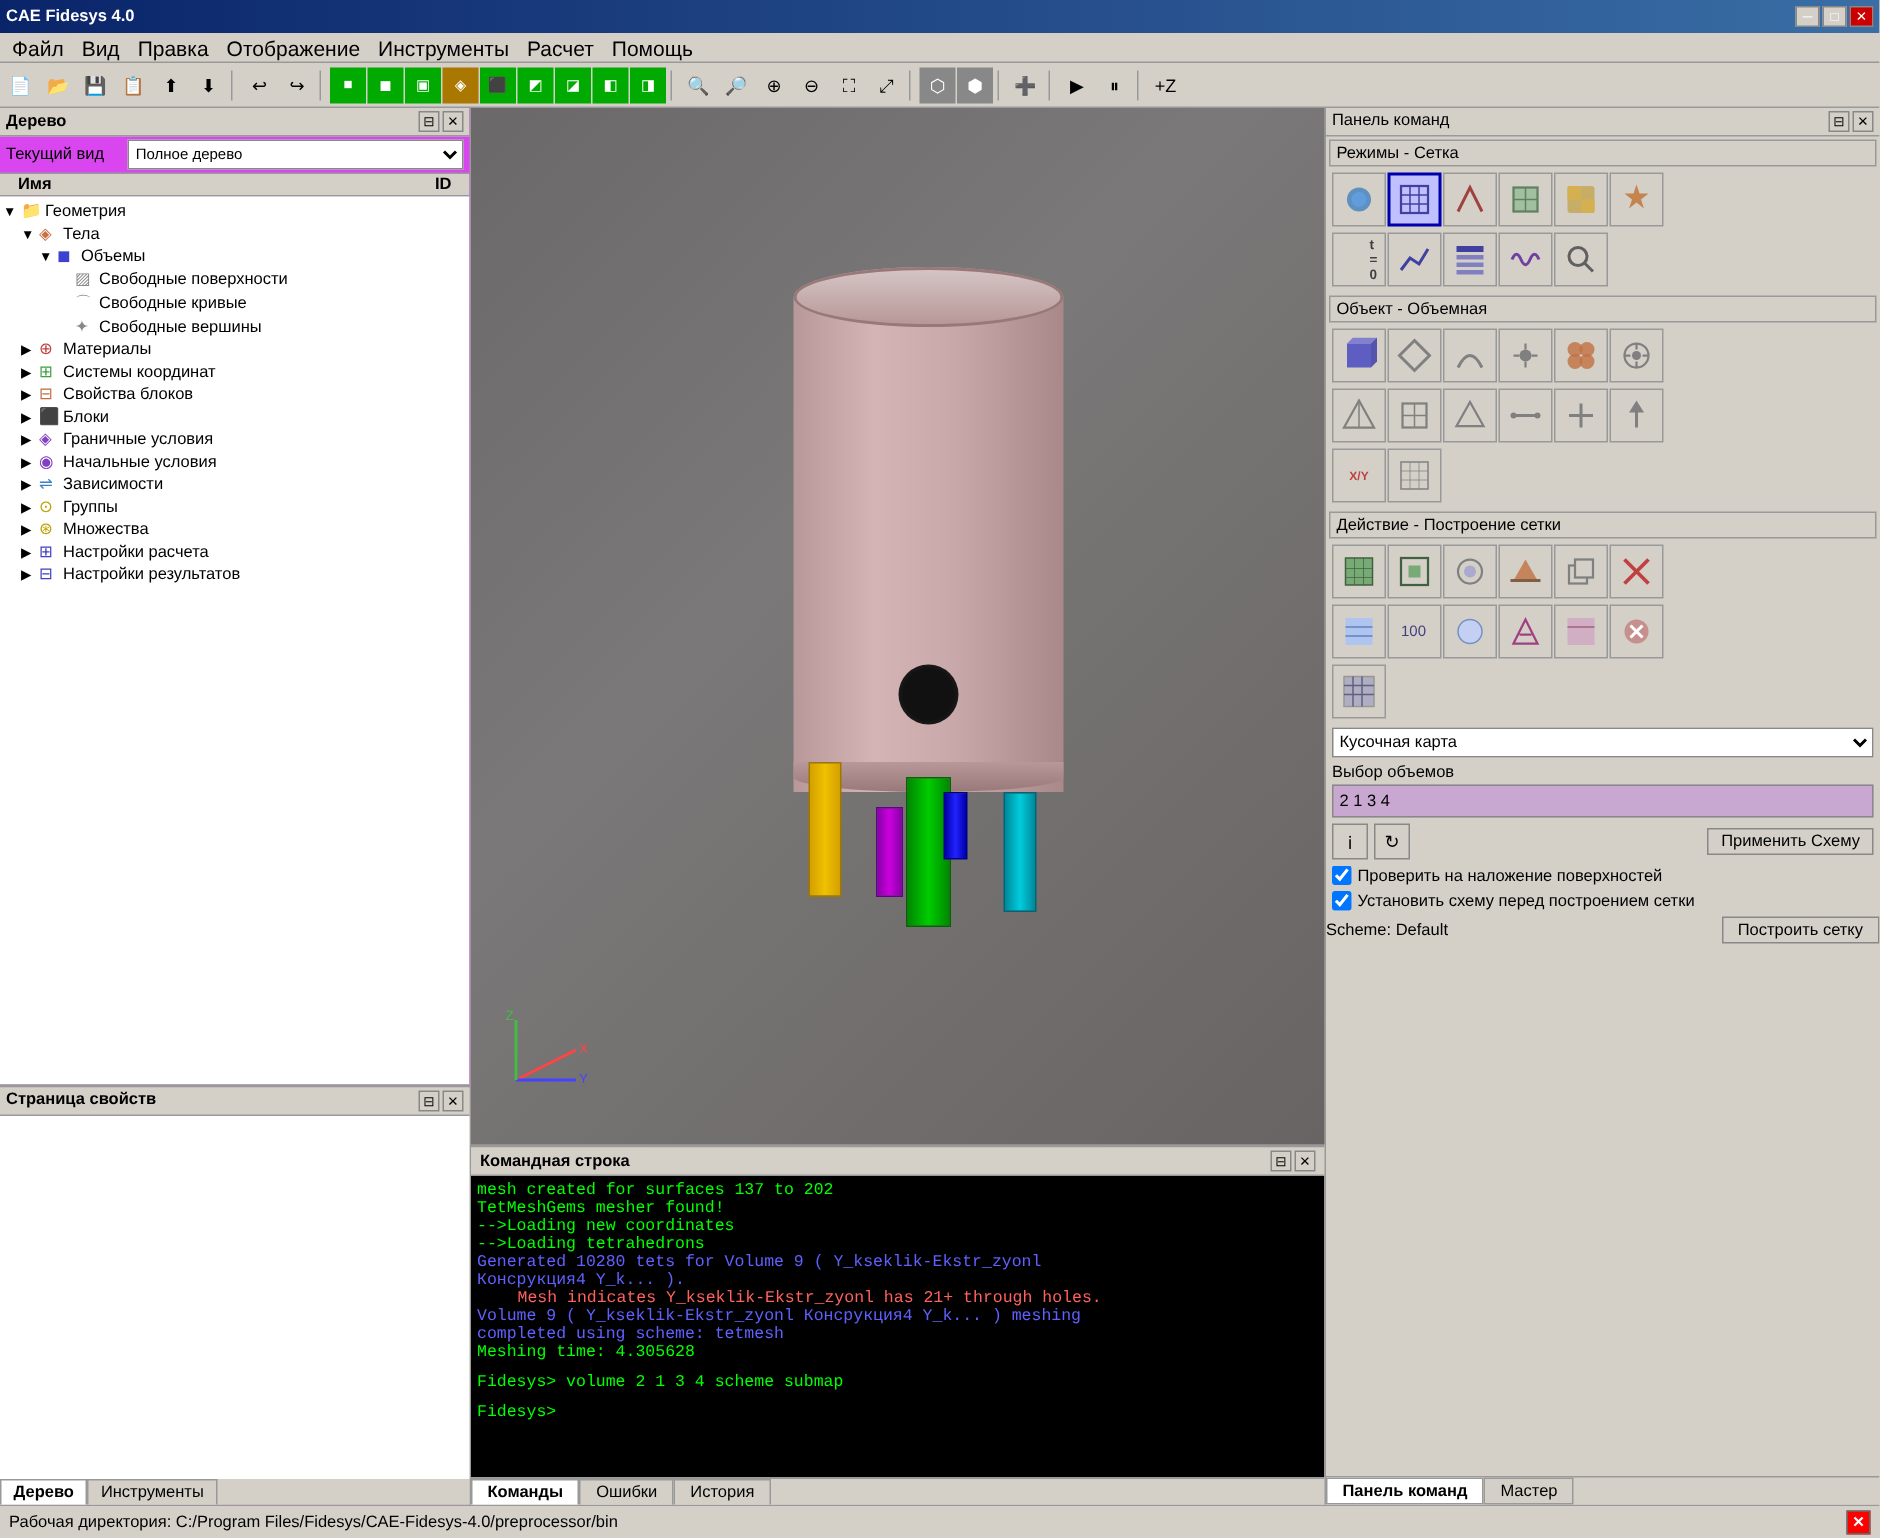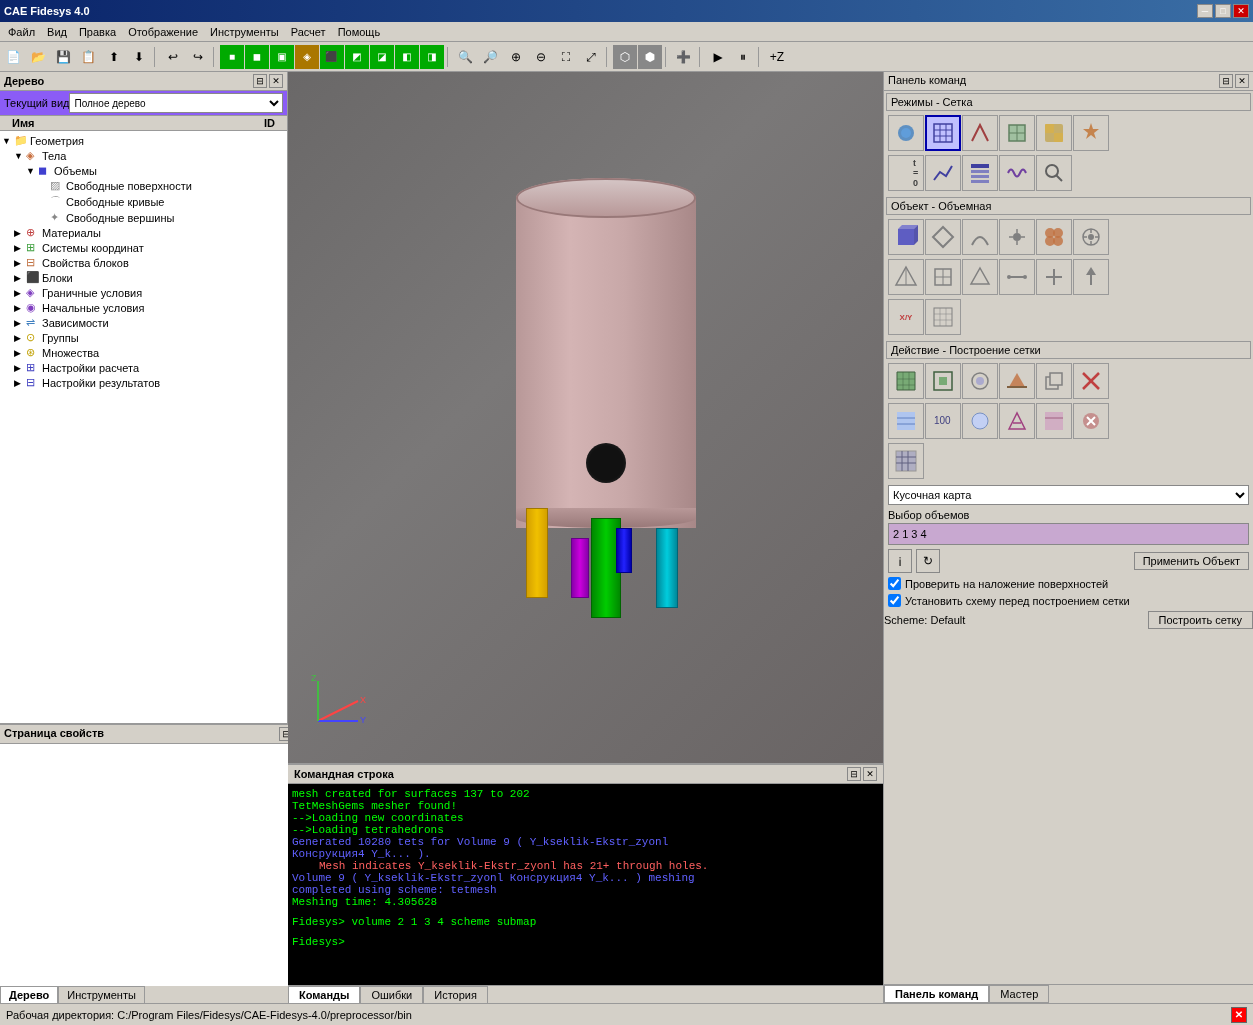--- a/index.html
+++ b/index.html
@@ -6,38 +6,38 @@
     body { width: 1253px; height: 1025px; overflow: hidden; font-family: 'Tahoma', 'Arial', sans-serif; font-size: 11px; background: #d4d0c8; }
 
     
     .title-bar { background: linear-gradient(to right, #0a246a, #3a6ea5); color: white; height: 22px; display: flex; align-items: center; justify-content: space-between; padding: 0 4px; }
     .title-bar-text { font-size: 11px; font-weight: bold; }
     .title-bar-buttons { display: flex; gap: 2px; }
     .title-btn { width: 16px; height: 14px; background: #d4d0c8; border: 1px solid #888; font-size: 9px; display: flex; align-items: center; justify-content: center; cursor: pointer; }
 
     
     .menu-bar { background: #d4d0c8; height: 20px; display: flex; align-items: center; padding: 0 2px; border-bottom: 1px solid #999; }
-    .menu-item { padding: 2px 6px; cursor: pointer; font-size: 11px; }
+    .menu-item { padding: 2px 6px; cursor: pointer; font-size: 14px; }
 
     
     .toolbar { background: #d4d0c8; height: 30px; display: flex; align-items: center; padding: 2px; border-bottom: 1px solid #999; gap: 1px; }
     .tb-btn { width: 24px; height: 24px; background: #d4d0c8; border: 1px solid transparent; cursor: pointer; display: flex; align-items: center; justify-content: center; font-size: 12px; }
     .tb-sep { width: 4px; height: 20px; border-left: 1px solid #999; margin: 0 2px; }
 
     
     .main-area { display: flex; height: calc(1025px - 22px - 20px - 30px - 22px); }
 
     
-    .left-panel { width: 288px; display: flex; flex-direction: column; background: #8b5cf6; border-right: 1px solid #999; }
+    .left-panel { width: 314px; display: flex; flex-direction: column; background: #d946ef; border-right: 1px solid #999; }
     .panel-header { background: #d4d0c8; padding: 2px 4px; display: flex; align-items: center; justify-content: space-between; border-bottom: 1px solid #999; }
     .panel-title { font-weight: bold; font-size: 11px; }
     .panel-controls { display: flex; gap: 2px; }
     .panel-ctrl-btn { width: 14px; height: 14px; background: #d4d0c8; border: 1px solid #888; font-size: 9px; display: flex; align-items: center; justify-content: center; cursor: pointer; }
 
-    .tree-view-selector { padding: 2px 4px; display: flex; align-items: center; gap: 0; border-bottom: 1px solid #999; }
+    .tree-view-selector { padding: 2px 4px; display: flex; align-items: center; gap: 16px; border-bottom: 1px solid #999; }
     .tree-view-label { font-size: 11px; }
     .tree-view-select { height: 20px; font-size: 10px; border: 1px solid #888; background: white; }
 
     .tree-header { display: flex; padding: 1px 12px; background: #d4d0c8; border-bottom: 1px solid #999; }
     .tree-col-name { flex: 1; font-size: 11px; font-weight: bold; }
     .tree-col-id { width: 40px; font-size: 11px; font-weight: bold; text-align: right; }
 
     .tree-content { flex: 1; overflow-y: auto; background: white; font-size: 11px; padding: 2px; }
     .tree-item { padding: 1px 0; cursor: pointer; display: flex; align-items: center; }
     .tree-indent { display: inline-block; }
@@ -672,21 +672,21 @@
     </div>
 
     <div style="padding:2px 4px;">
       <div class="rp-label" style="margin-bottom:2px;">Выбор объемов</div>
       <input type="text" class="rp-vol-input" value="2 1 3 4" style="">
     </div>
 
     <div class="rp-btn-row">
       <div class="rp-icon-btn">ℹ</div>
       <div class="rp-icon-btn">↻</div>
-      <button class="rp-apply-btn">Применить Объект</button>
+      <button class="rp-apply-btn">Применить Схему</button>
     </div>
 
     <div class="rp-checkbox-row">
       <input type="checkbox" checked="" style="">
       <span>Проверить на наложение поверхностей</span>
     </div>
     <div class="rp-checkbox-row">
       <input type="checkbox" checked="" style="">
       <span>Установить схему перед построением сетки</span>
     </div>

